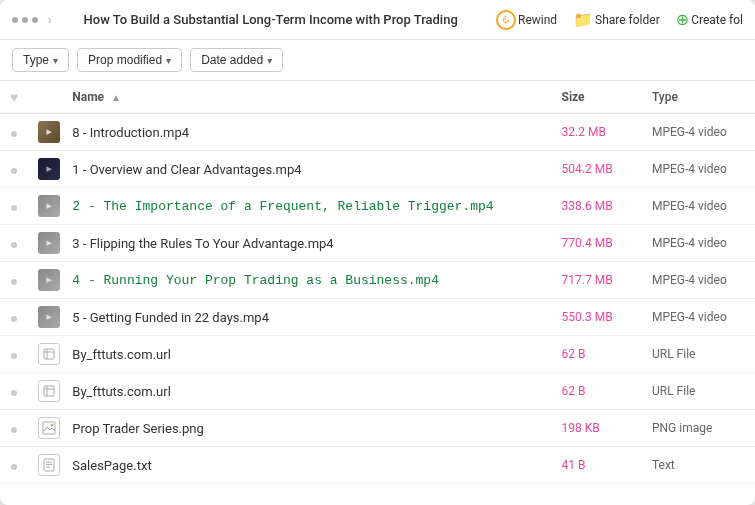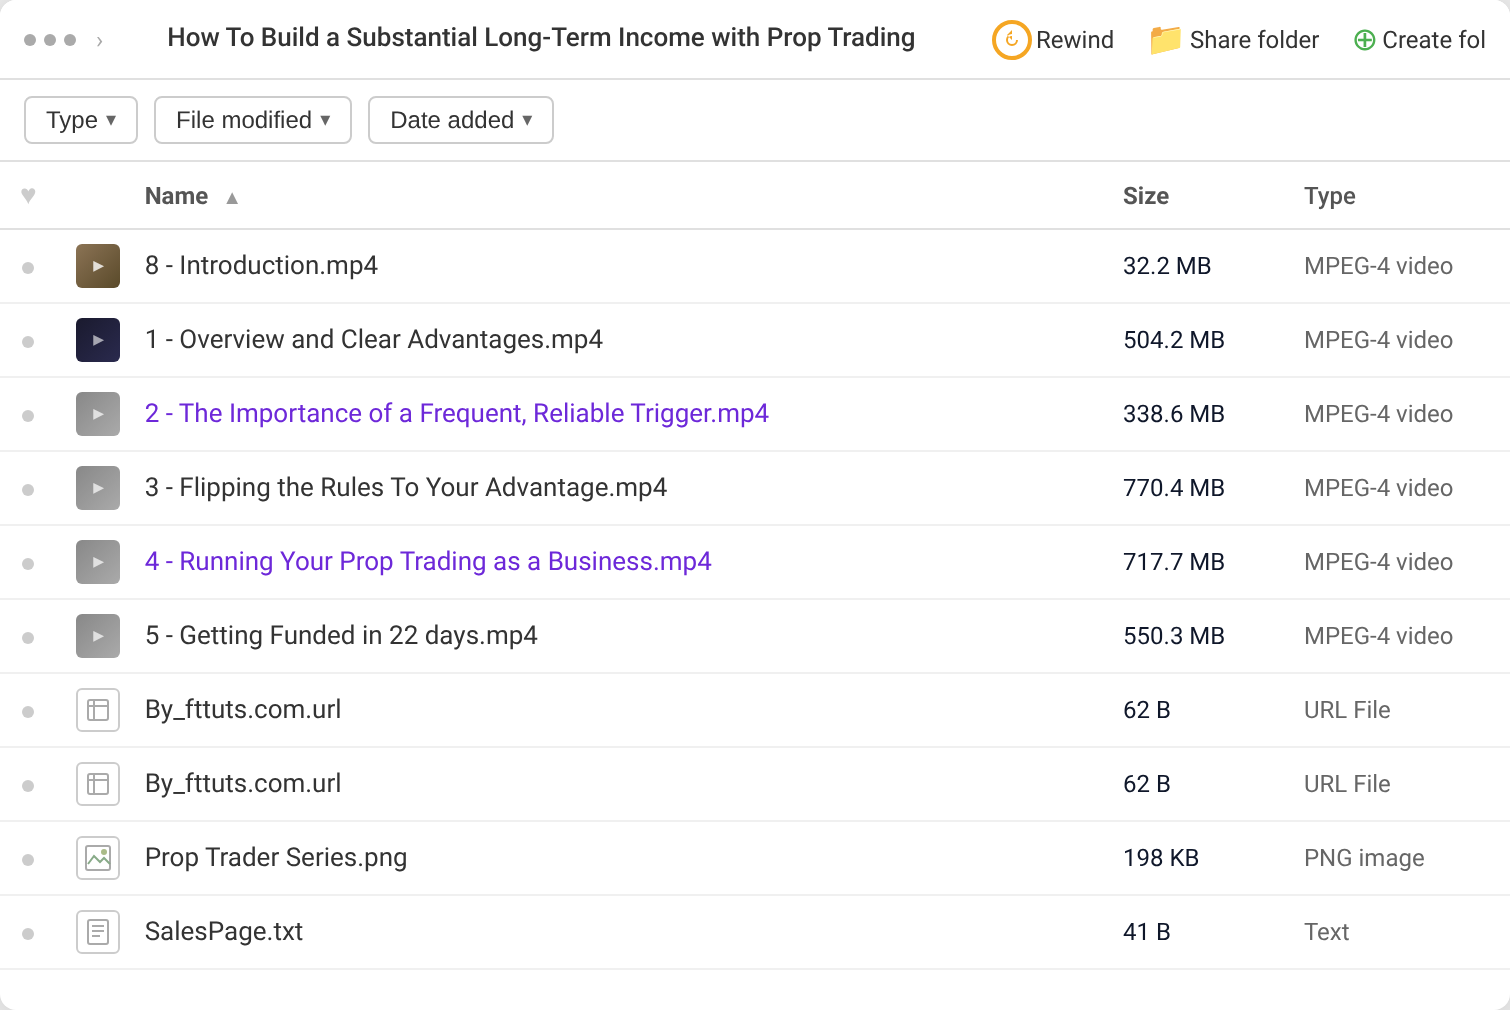--- a/index.html
+++ b/index.html
@@ -195,25 +195,26 @@
     .file-icon.txt-icon {
       background: #fff;
       border: 1px solid #ccc;
       color: #888;
       font-size: 9px;
     }
     .file-name {
       color: #333;
     }
     .file-name.link {
-      color: #6d28d9;
+      color: #15803d;
       text-decoration: none;
+      font-family: Liberation Mono, monospace;
     }
     .file-size {
-      color: #0f172a;
+      color: #ec4899;
       font-size: 12px;
     }
     .file-type {
       color: #666;
       font-size: 12px;
     }
     
     .thumb-intro {
       background: linear-gradient(135deg, #7b6b3a 0%, #5a4a2a 100%);
       position: relative;
@@ -263,21 +264,21 @@
       </div>
     </div>
   </div>
 
   <div class="filterbar">
     <button class="filter-btn">
       <span>Type</span>
       <span class="chevron">▾</span>
     </button>
     <button class="filter-btn">
-      <span>File modified</span>
+      <span>Prop modified</span>
       <span class="chevron">▾</span>
     </button>
     <button class="filter-btn">
       <span>Date added</span>
       <span class="chevron">▾</span>
     </button>
   </div>
 
   <div class="file-table">
     <table>

